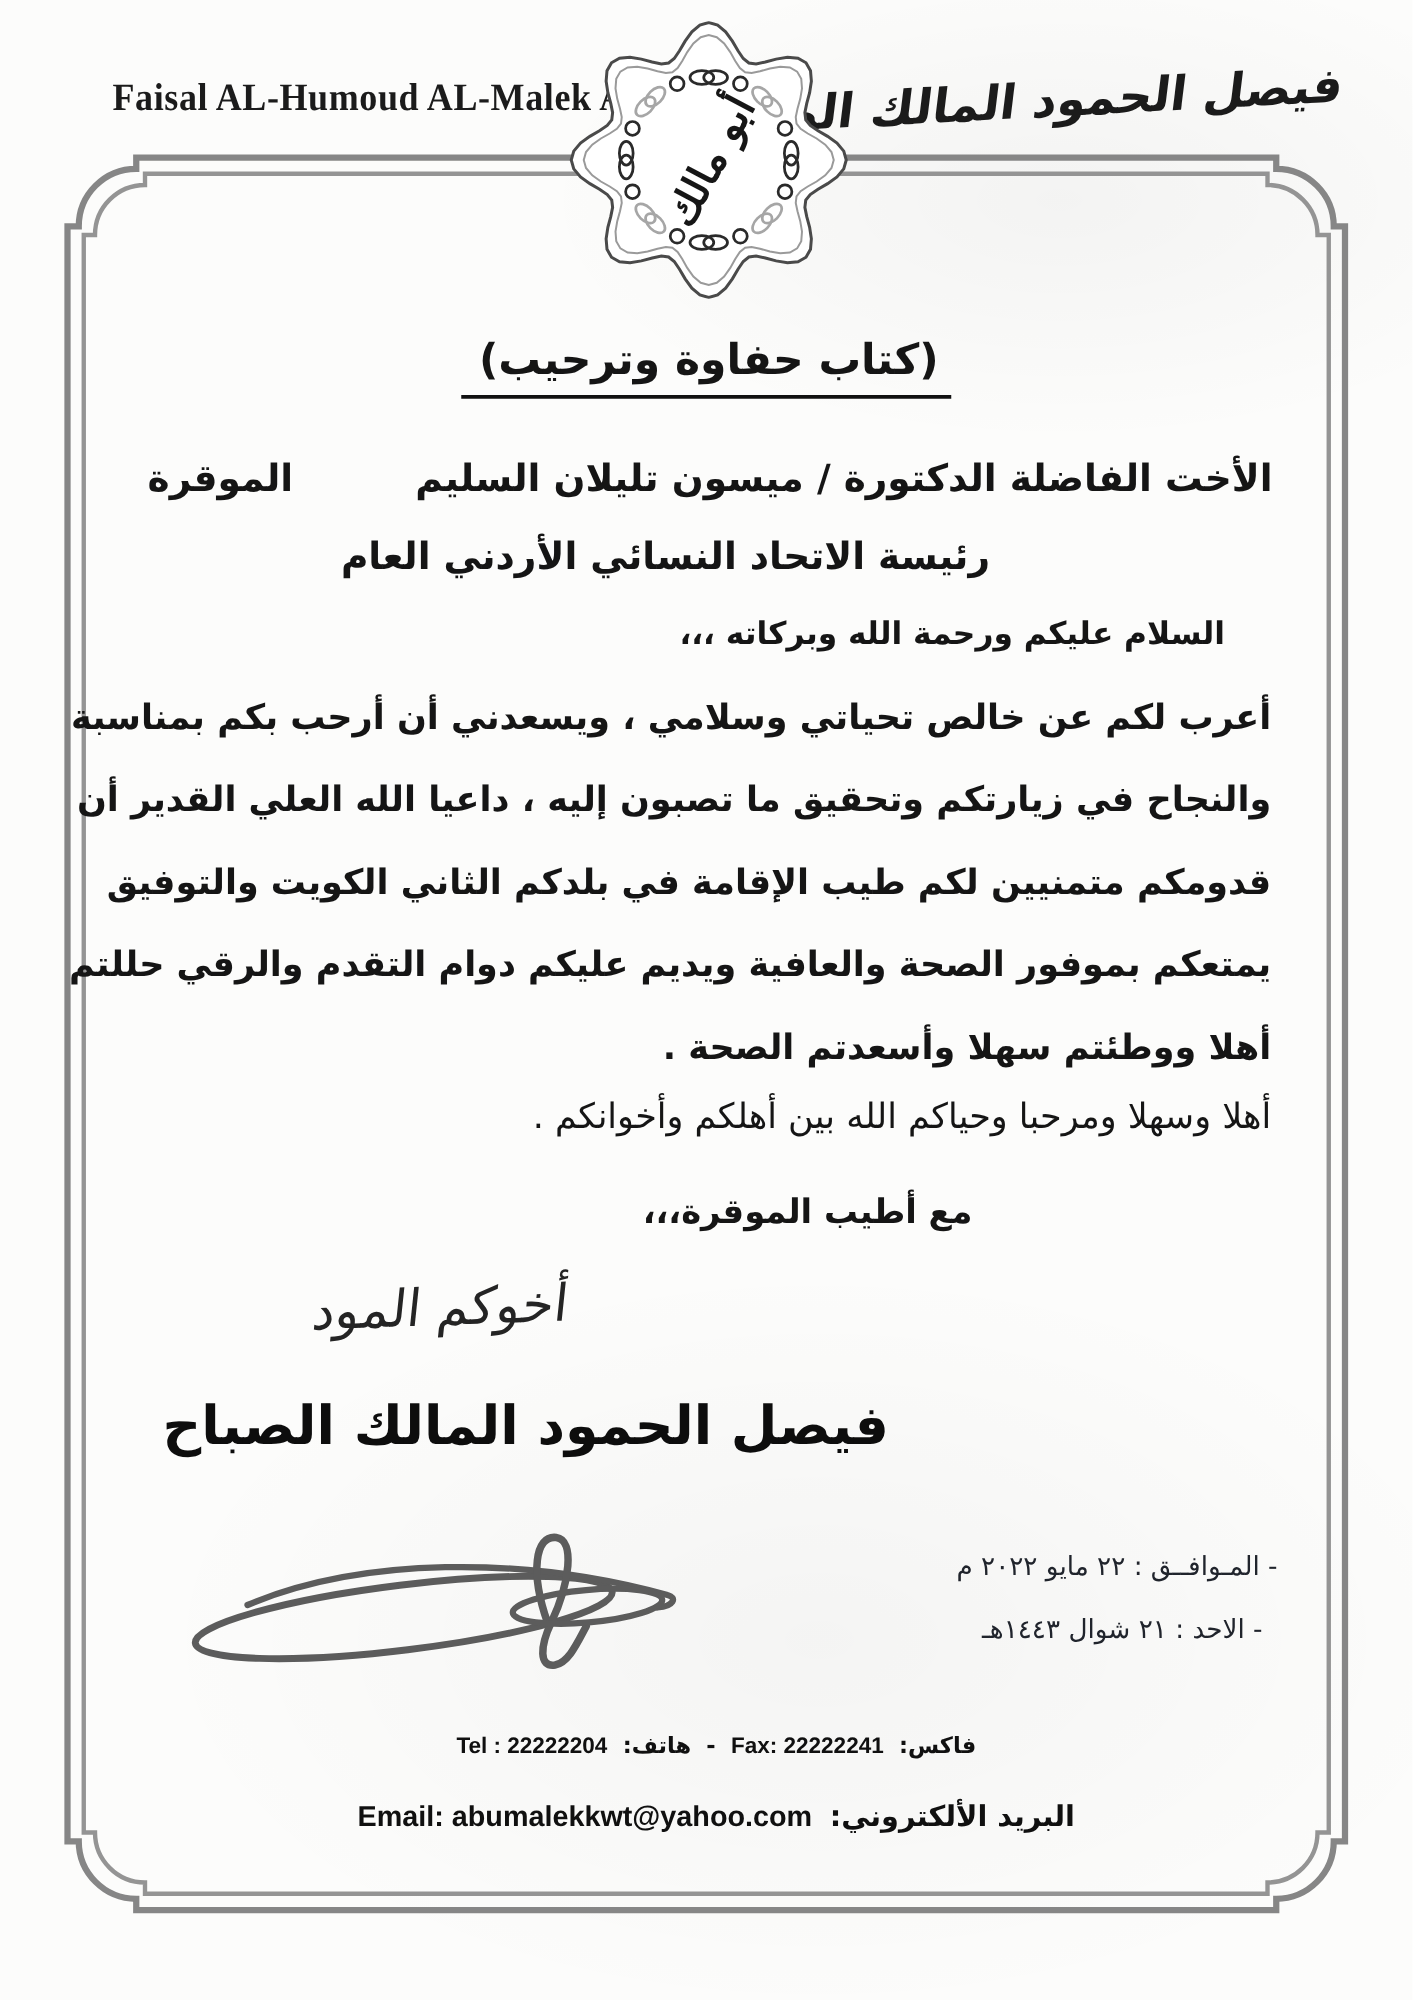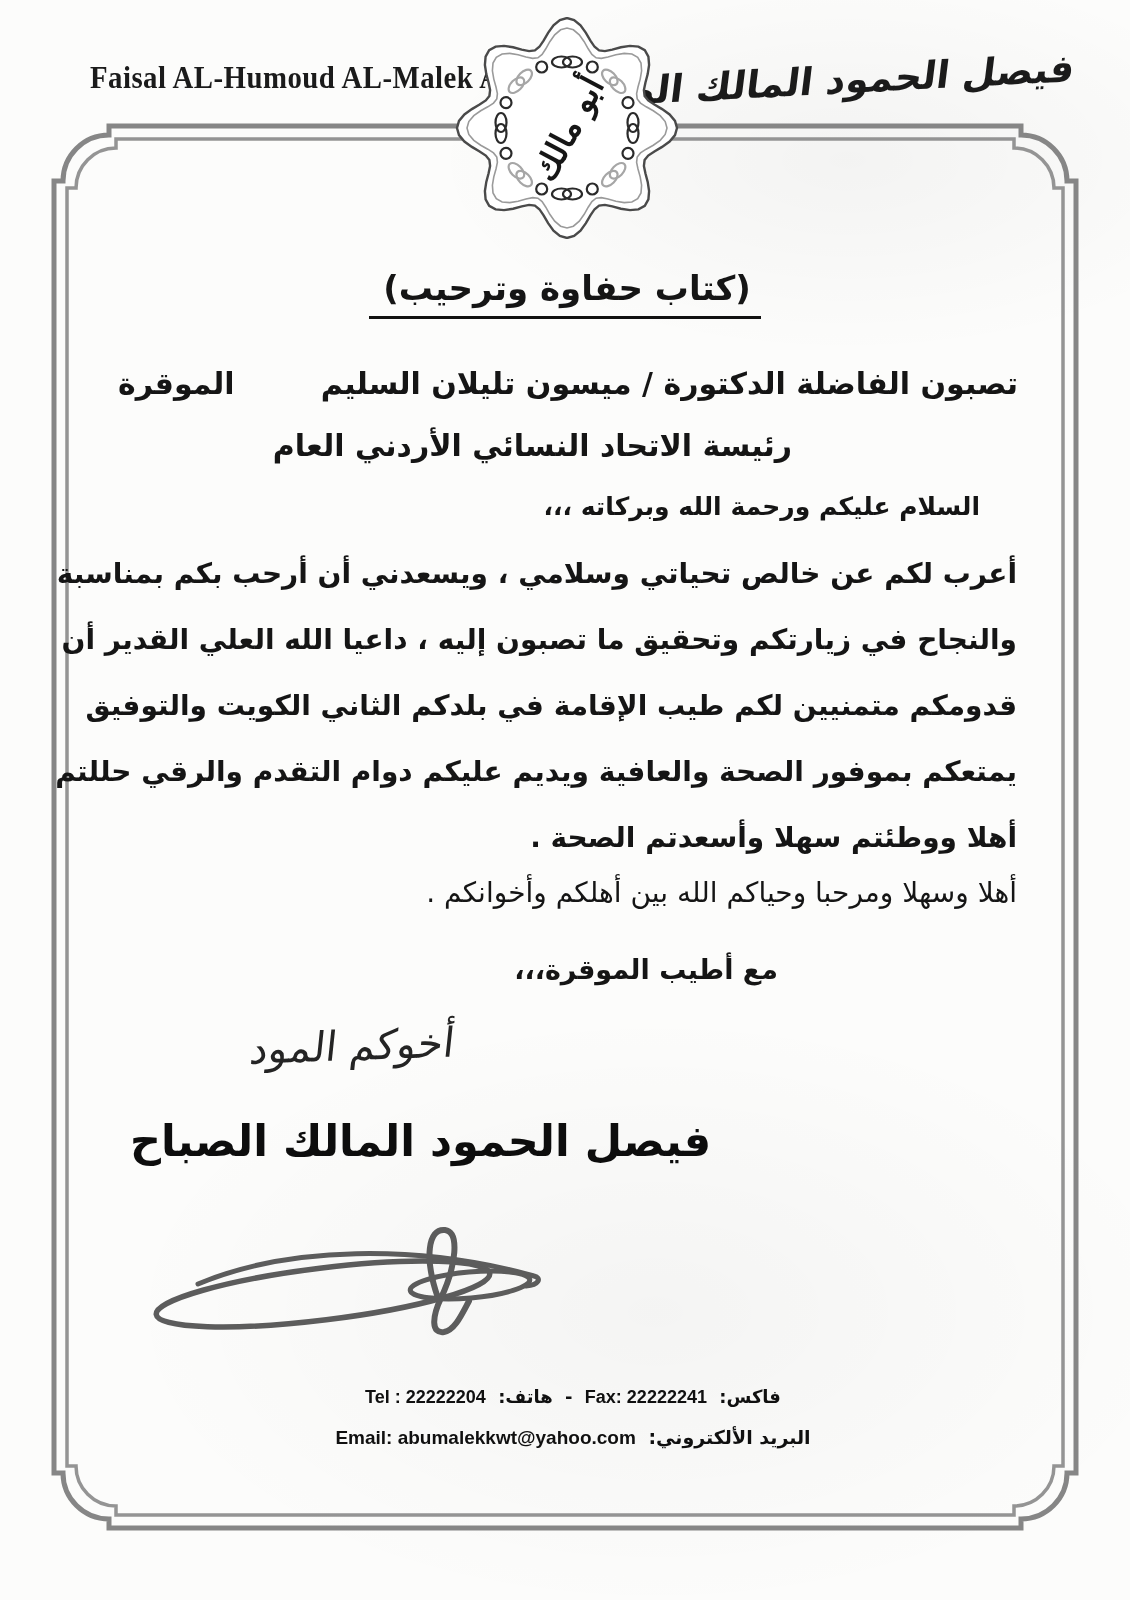--- a/index.html
+++ b/index.html
@@ -67,21 +67,21 @@
     font-size:43px;font-weight:900;color:#0d0d0d;white-space:nowrap;letter-spacing:1px;
   }
   .signature-svg{position:absolute;left:138px;top:1188px;z-index:3;}
   .dates-block{position:absolute;right:108px;top:1228px;z-index:3;direction:rtl;text-align:right;}
   .date-line{font-size:21px;font-weight:500;color:#20242c;line-height:50px;white-space:nowrap;}
   .date-line.hijri{margin-right:12px;}
   .contact-block{position:absolute;left:16px;right:0;top:1378px;z-index:3;text-align:center;}
   .contact-row{font-size:18px;font-weight:bold;color:#101010;line-height:37px;white-space:nowrap;}
   .contact-row span{padding:0 3px;}
   .contact-row .latin{font-family:"Liberation Sans", sans-serif;font-weight:bold;}
-  .contact-row.email-row{font-size:19px;margin-top:3px;}
+  .contact-row.email-row{font-size:23px;margin-top:20px;}
 </style>
 </head>
 <body>
 
 <div class="page">
 
   <svg class="frame-svg" width="1130" height="1600" viewBox="0 0 1130 1600" aria-hidden="true">
     <path id="frame-outer" fill="none" stroke="#868686" stroke-width="5" d="M109 126 H1021 V135 A46 46 0 0 1 1067 181 H1076 V1473 H1067 A46 46 0 0 1 1021 1519 V1528 H109 V1519 A46 46 0 0 1 63 1473 H54 V181 H63 A46 46 0 0 1 109 135 V126 Z"></path>
     <path id="frame-inner" fill="none" stroke="#949494" stroke-width="3.5" d="M116 139 H1014 V148 A40 40 0 0 1 1054 188 H1063 V1466 H1054 A40 40 0 0 1 1014 1506 V1515 H116 V1506 A40 40 0 0 1 76 1466 H67 V188 H76 A40 40 0 0 1 116 148 V139 Z"></path>
   </svg>
@@ -120,21 +120,21 @@
     <text x="120" y="124" text-anchor="middle" font-size="33" font-weight="bold" font-family="DejaVu Serif, serif" fill="#161616" transform="rotate(-62 120 111)">أبو مالك</text>
   </svg>
 
   <div class="header-arabic">فيصل الحمود المالك الصباح</div>
 
   <div class="title-wrap">
     <span class="letter-title">(كتاب حفاوة وترحيب)</span>
   </div>
 
   <div class="recipient-row">
-    <span>تصبون الفاضلة الدكتورة / ميسون تليلان السليم</span>
+    <span>الأخت الفاضلة الدكتورة / ميسون تليلان السليم</span>
     <span>الموقرة</span>
   </div>
   <div class="recipient-title">رئيسة الاتحاد النسائي الأردني العام</div>
 
   <div class="salutation">السلام عليكم ورحمة الله وبركاته ،،،</div>
 
   <div class="body-block">
     <div class="body-line">أعرب لكم عن خالص تحياتي وسلامي ، ويسعدني أن أرحب بكم بمناسبة</div>
     <div class="body-line">والنجاح في زيارتكم وتحقيق ما تصبون إليه ، داعيا الله العلي القدير أن</div>
     <div class="body-line">قدومكم متمنيين لكم طيب الإقامة في بلدكم الثاني الكويت والتوفيق</div>
@@ -152,20 +152,24 @@
 
   <svg class="signature-svg" width="420" height="165" viewBox="0 0 420 165">
     <g fill="none" stroke="#4f4f4f" stroke-linecap="round" stroke-linejoin="round" opacity="0.92">
       <ellipse cx="185" cy="106" rx="168" ry="26" transform="rotate(-7 185 106)" stroke-width="5.5"></ellipse>
       <path d="M 60 96 C 150 58 280 56 396 88 C 404 90 401 97 388 98" stroke-width="5"></path>
       <path d="M 300 110 C 286 70 290 40 307 42 C 322 44 318 78 303 110 C 294 129 293 146 306 144 C 317 142 324 126 331 113" stroke-width="6"></path>
       <ellipse cx="332" cy="97" rx="60" ry="13" transform="rotate(-5 332 97)" stroke-width="5"></ellipse>
     </g>
   </svg>
 
+  <div class="dates-block">
+    <div class="date-line" dir="rtl">- المـوافــق : ٢٢ مايو ٢٠٢٢ م</div>
+    <div class="date-line hijri" dir="rtl">- الاحد : ٢١ شوال ١٤٤٣هـ</div>
+  </div>
 
   <div class="contact-block">
     <div class="contact-row" dir="rtl">
       <span dir="rtl">فاكس:</span>
       <span dir="ltr" class="latin">Fax: 22222241</span>
       <span>-</span>
       <span dir="rtl">هاتف:</span>
       <span dir="ltr" class="latin">Tel : 22222204</span>
     </div>
     <div class="contact-row email-row" dir="rtl">

